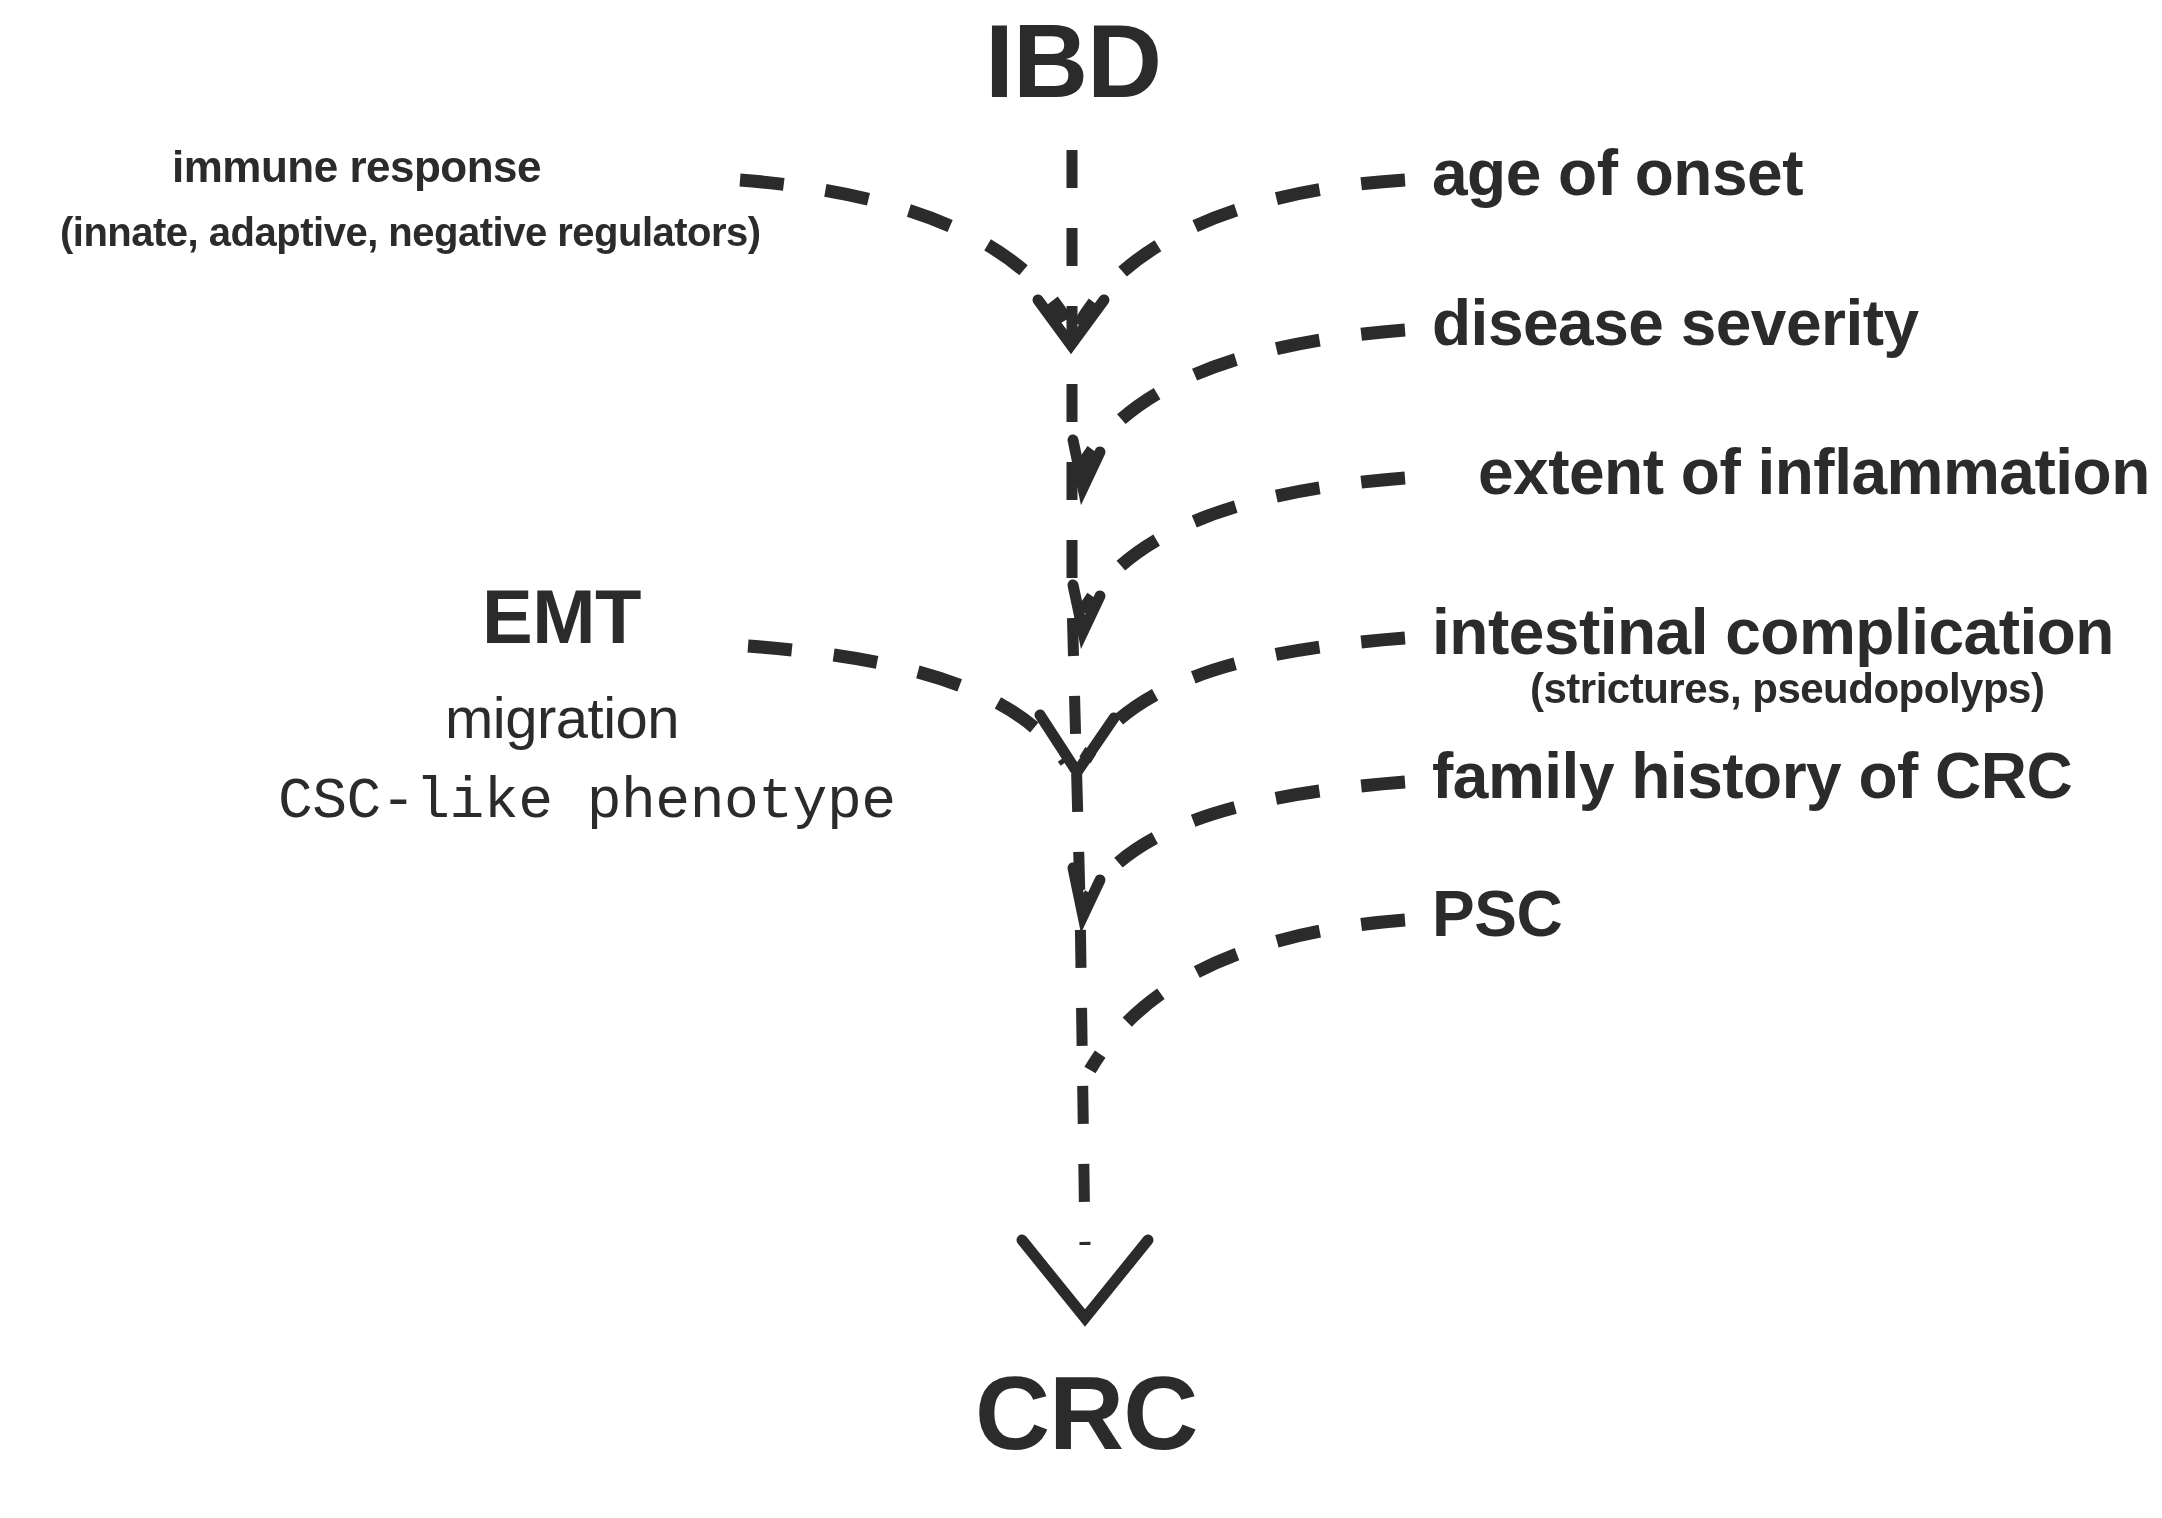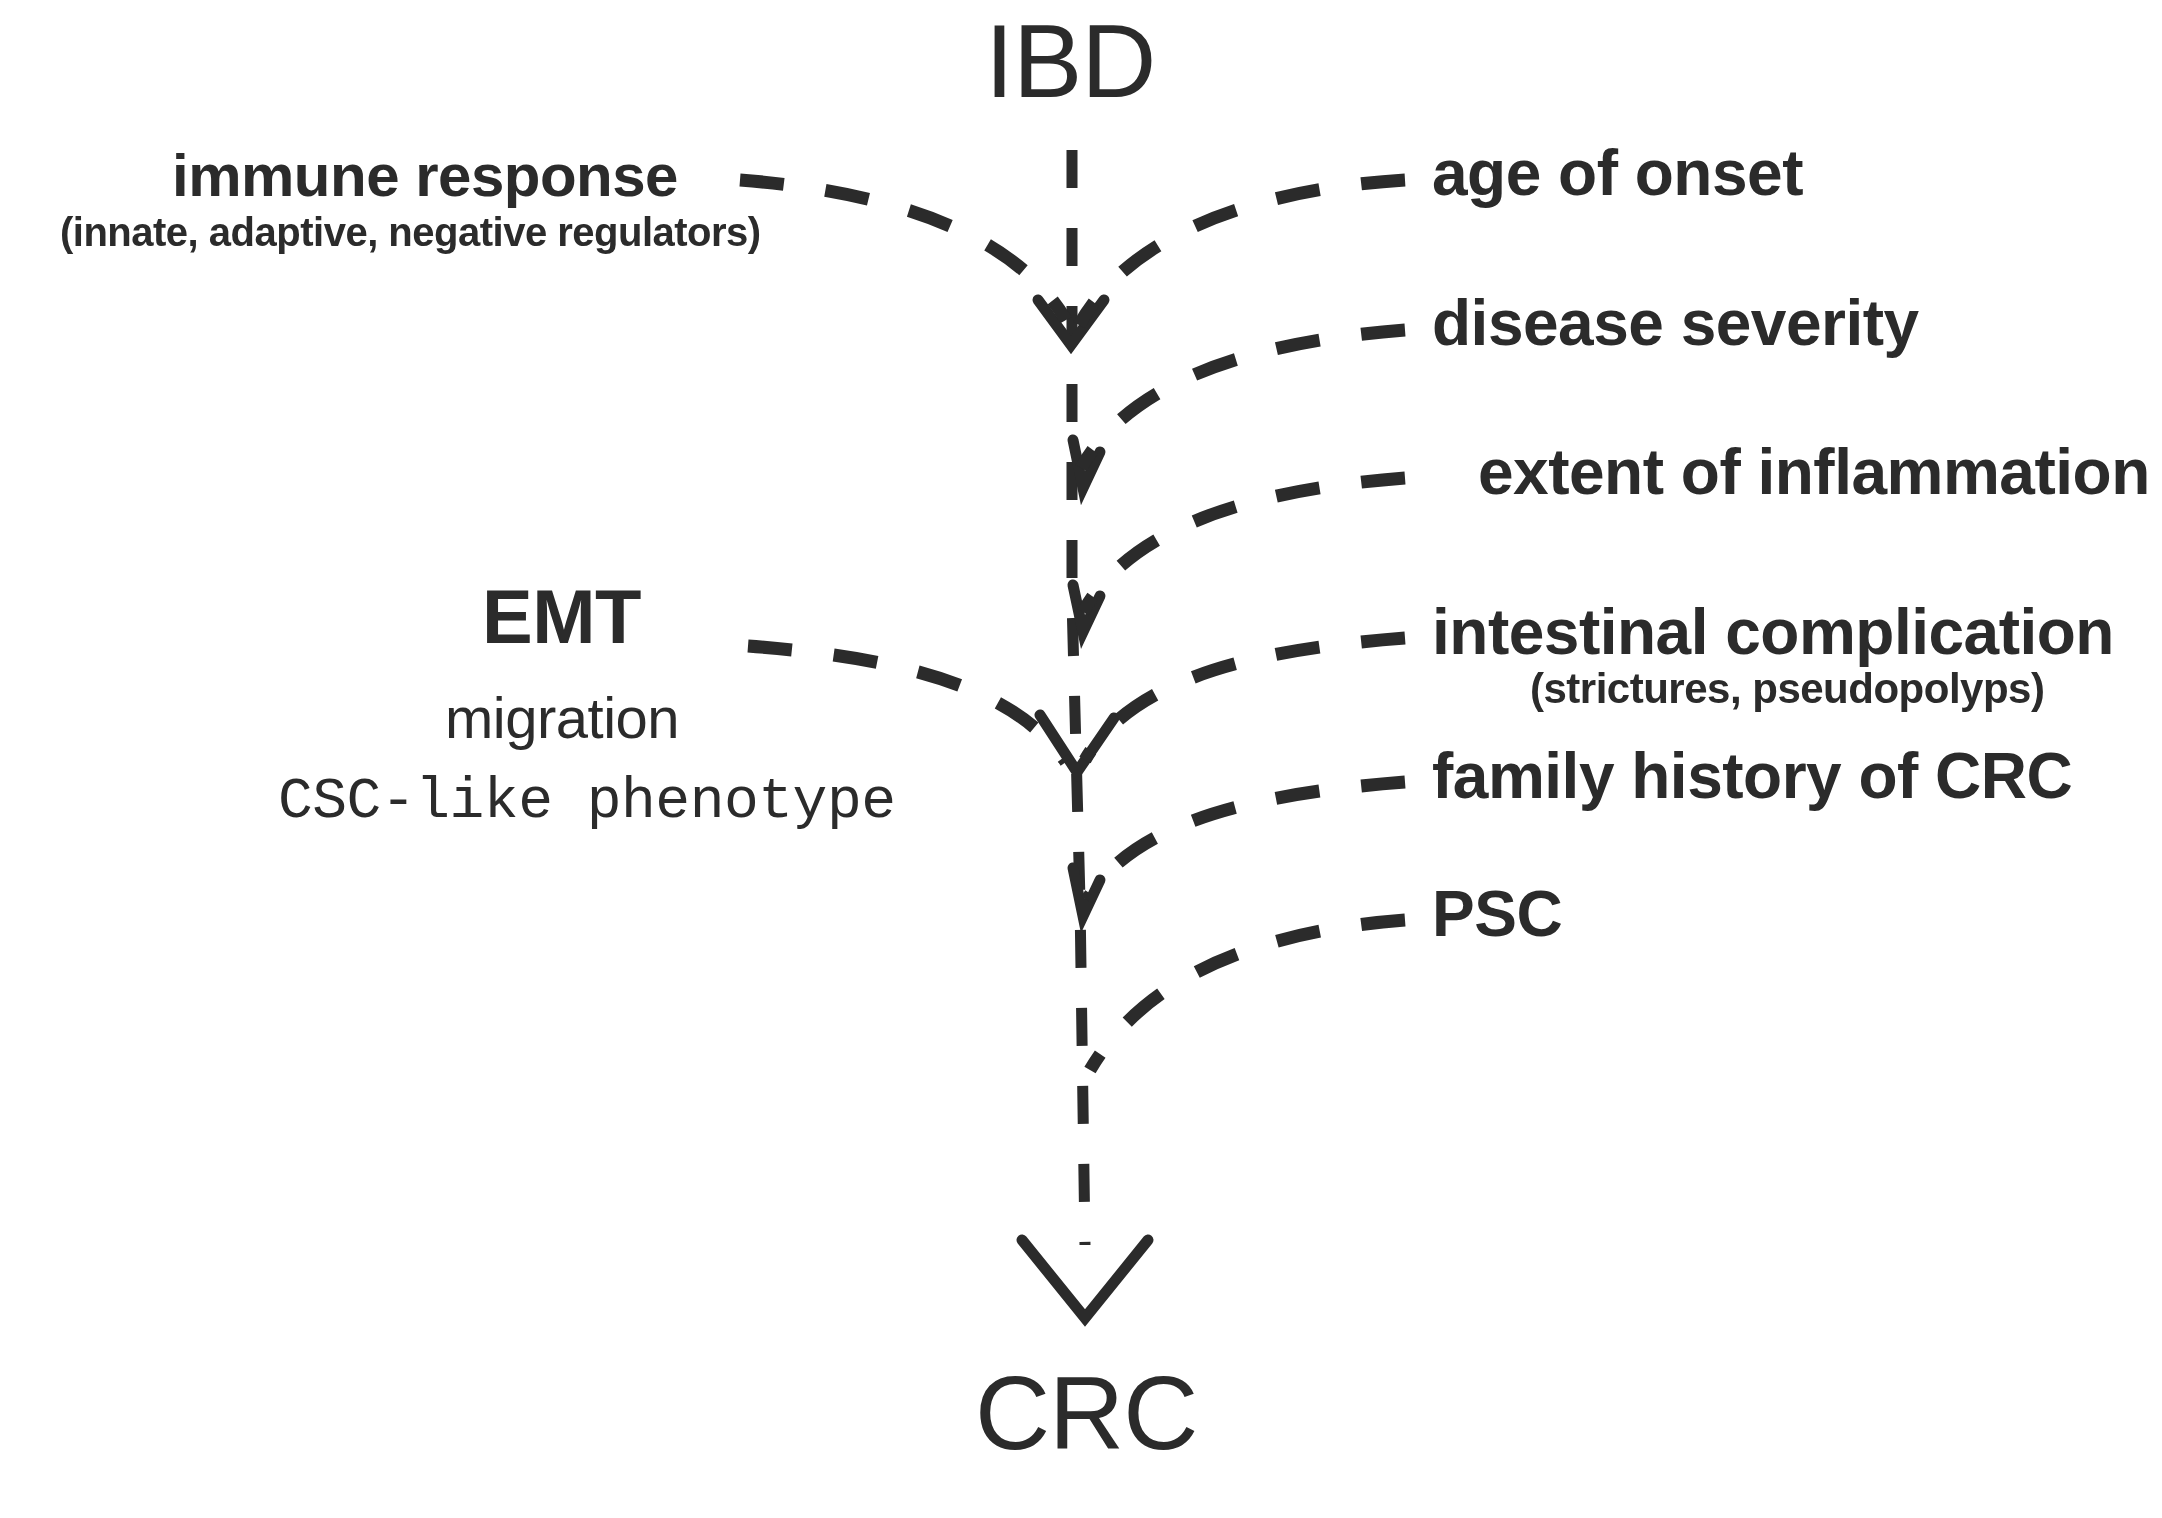--- a/index.html
+++ b/index.html
@@ -25,35 +25,35 @@
     height: 1518px;
   }
   .lbl {
     position: absolute;
     color: #2b2b2b;
     white-space: nowrap;
     line-height: 1.02;
     letter-spacing: -0.5px;
   }
   .node-title {
-    font-weight: normal;
+    font-weight: bold;
     font-size: 104px;
     letter-spacing: -1px;
   }
   .right-label {
     font-weight: bold;
     font-size: 64px;
   }
   .right-sub {
     font-weight: bold;
     font-size: 42px;
   }
   .left-strong {
     font-weight: bold;
-    font-size: 60px;
+    font-size: 44px;
   }
   .left-strong-sub {
     font-weight: bold;
     font-size: 40px;
     text-align: right;
   }
   .emt-title {
     font-weight: bold;
     font-size: 76px;
   }

